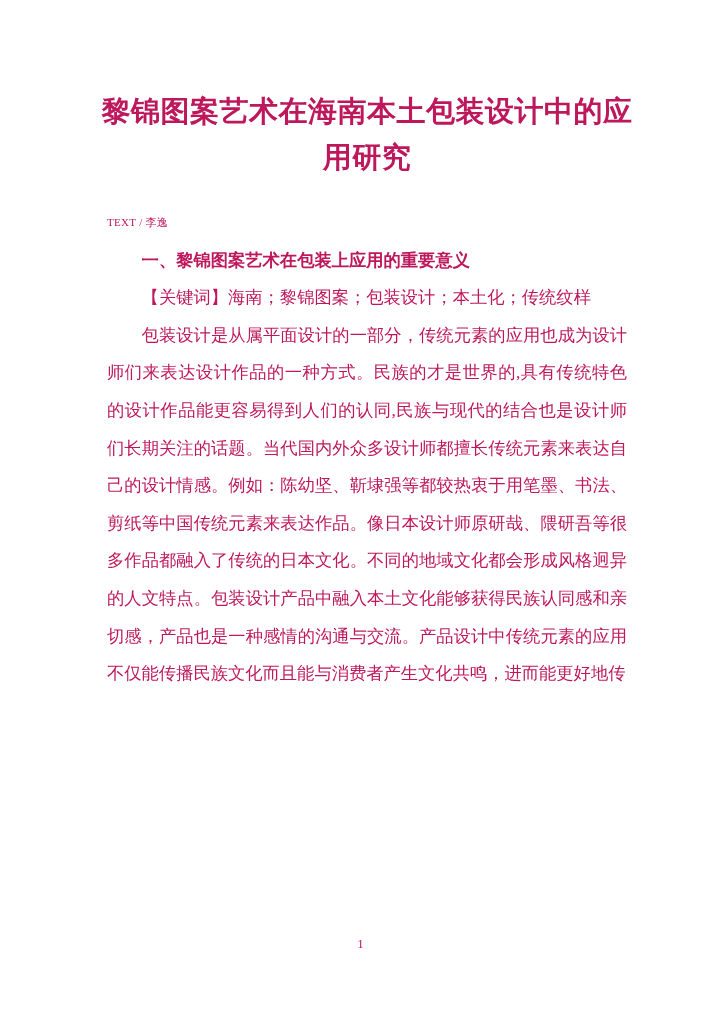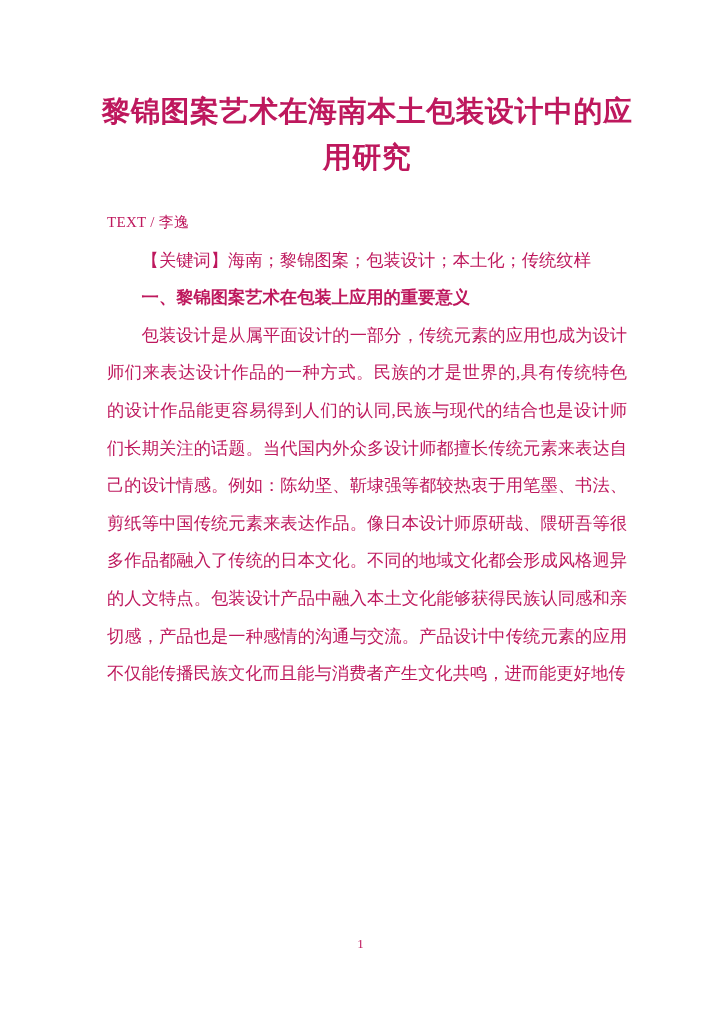--- a/index.html
+++ b/index.html
@@ -27,21 +27,21 @@
   .doc-title {
     margin: 0 -12px 0 -12px;          
     font-size: 29px;
     font-weight: 700;
     line-height: 46px;
     text-align: center;
     letter-spacing: 0.5px;
   }
   .byline {
     margin: 24px 0 0 0;
-    font-size: 15px;
+    font-size: 11px;
     line-height: 37.6px;
     letter-spacing: 0.3px;
   }
   .para {
     margin: 0;
     font-size: 17.3px;
     line-height: 37.6px;
     text-align: justify;
     text-indent: 2em;
   }
@@ -68,21 +68,21 @@
 </head>
 <body>
 
 <div class="page">
   <div class="content">
     <h1 class="doc-title">黎锦图案艺术在海南本土包装设计中的应用研究</h1>
 
     <p class="byline">TEXT / 李逸</p>
 
 
+    <p class="para heading">一、黎锦图案艺术在包装上应用的重要意义</p>
+
     <p class="para keywords">【关键词】海南；黎锦图案；包装设计；本土化；传统纹样</p>
-
-    <p class="para heading">一、黎锦图案艺术在包装上应用的重要意义</p>
 
     <p class="para">包装设计是从属平面设计的一部分，传统元素的应用也成为设计师们来表达设计作品的一种方式。民族的才是世界的,具有传统特色的设计作品能更容易得到人们的认同,民族与现代的结合也是设计师们长期关注的话题。当代国内外众多设计师都擅长传统元素来表达自己的设计情感。例如：陈幼坚、靳埭强等都较热衷于用笔墨、书法、剪纸等中国传统元素来表达作品。像日本设计师原研哉、隈研吾等很多作品都融入了传统的日本文化。不同的地域文化都会形成风格迥异的人文特点。包装设计产品中融入本土文化能够获得民族认同感和亲切感，产品也是一种感情的沟通与交流。产品设计中传统元素的应用不仅能传播民族文化而且能与消费者产生文化共鸣，进而能更好地传</p>
   </div>
 
   <div class="page-number">1</div>
 </div>
 
 </body></html>

